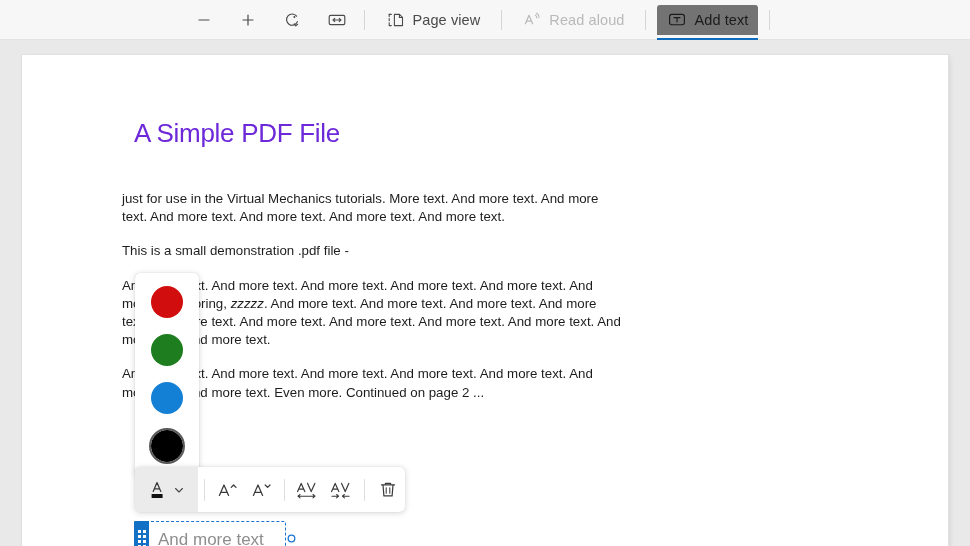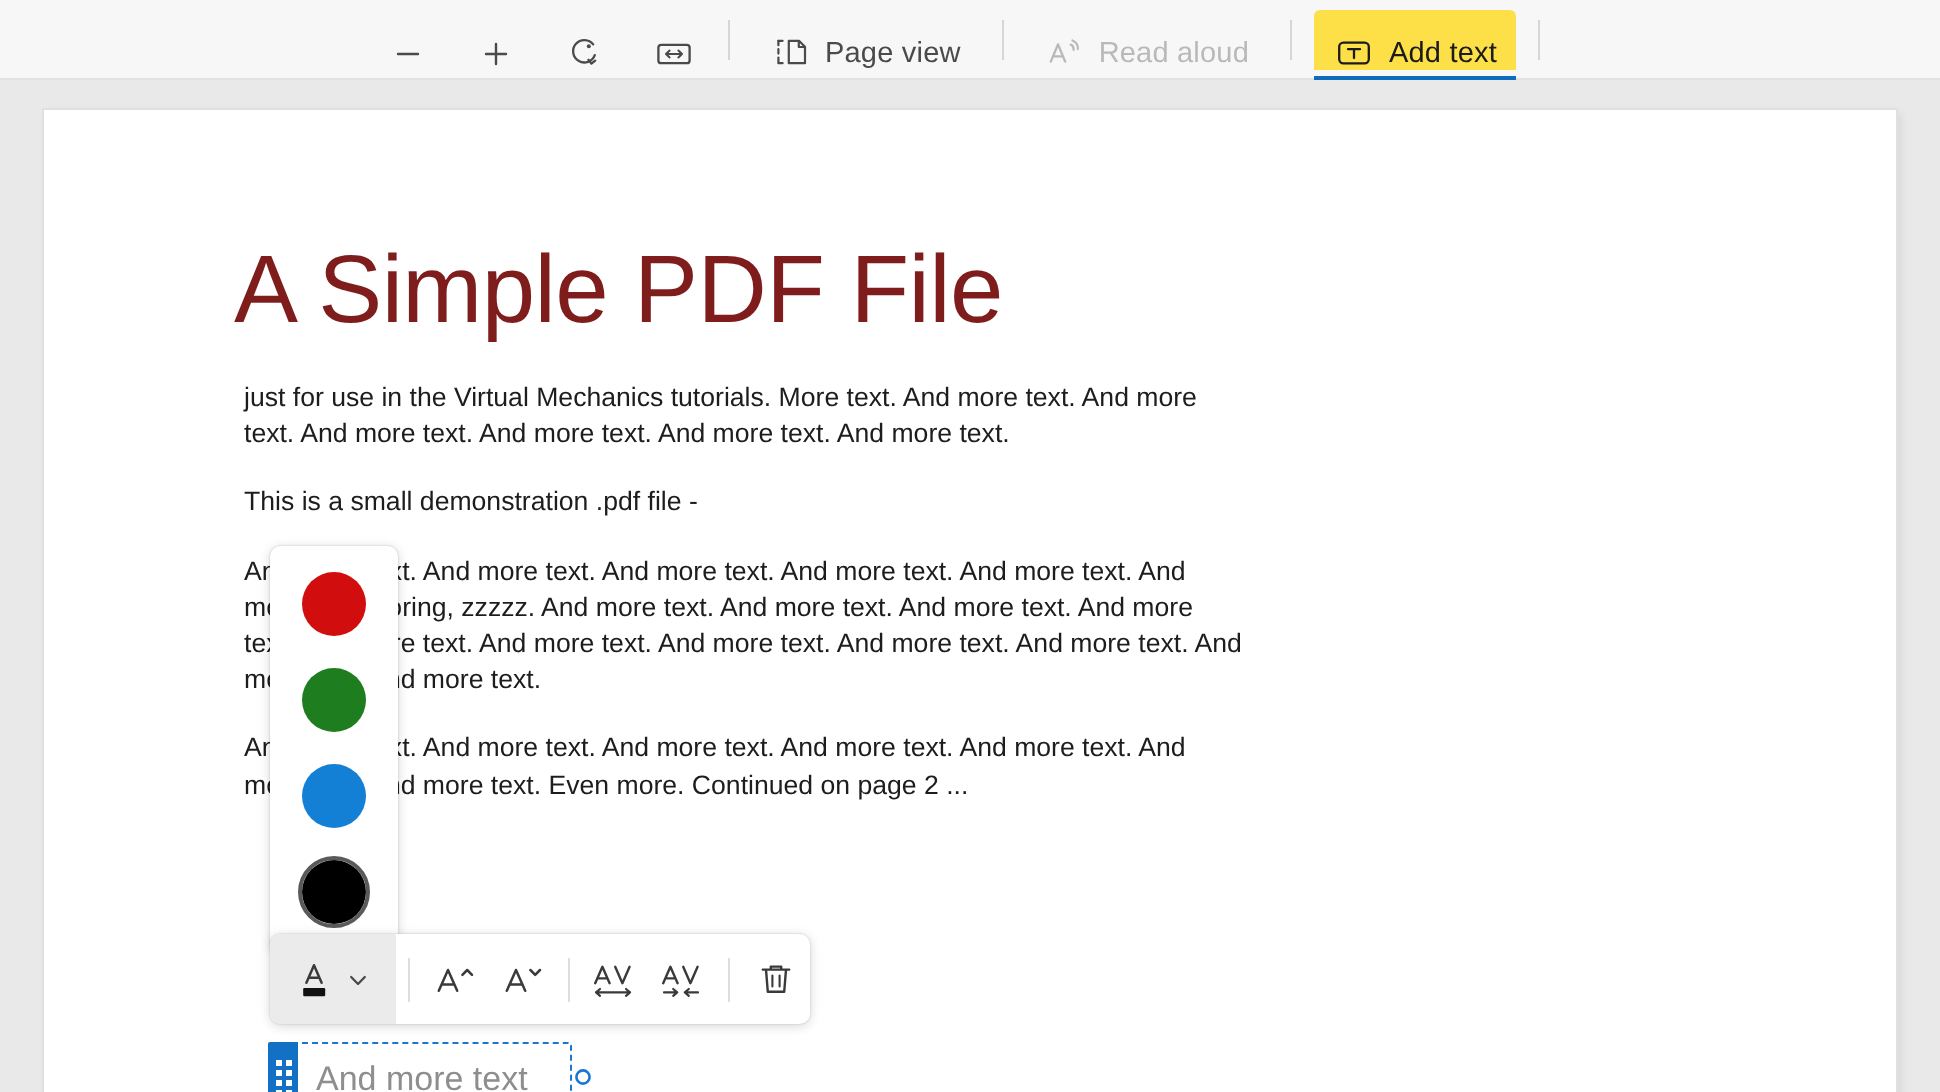--- a/index.html
+++ b/index.html
@@ -26,36 +26,36 @@
     display: flex;
     align-items: center;
     justify-content: center;
     gap: 0px;
     box-sizing: border-box;
   }
   .tb-btn {
     height: 30px;
     min-width: 30px;
     display: flex;
-    align-items: flex-end;
+    align-items: center;
     justify-content: center;
     gap: 7px;
     padding: 0 6px;
     border-radius: 4px;
     color: #4a4a4a;
     font-size: 14.5px;
     background: transparent;
     border: none;
     cursor: default;
     box-sizing: border-box;
   }
   .tb-btn.labeled { padding: 0 10px; }
   .tb-btn.dim { color: #b9b9b9; }
   .tb-btn.active {
-    background: #fde047;
+    background: #737373;
     border-radius: 3px 3px 0 0;
     position: relative;
     color: #1b1b1b;
   }
   .tb-btn.active .underline {
     position: absolute;
     left: 0; right: 0; bottom: -5px;
     height: 2px;
     background: #0f6cbd;
   }
@@ -74,39 +74,39 @@
     position: absolute;
     left: 22px;
     top: 55px;
     width: 926px;
     height: 520px;
     background: #ffffff;
     box-shadow: 0 0 0 1px #e0e0e0, 2px 2px 5px rgba(0,0,0,0.09);
   }
   .doc-title {
     position: absolute;
-    left: 95px;
+    left: 112px;
     top: 63px;
-    font-size: 48px;
+    font-size: 26px;
     font-weight: 400;
-    color: #7f1d1d;
+    color: #6d28d9;
     letter-spacing: -0.3px;
     white-space: nowrap;
   }
   .doc-body {
     position: absolute;
     left: 100px;
     top: 135px;
     width: 500px;
     font-size: 13.3px;
     line-height: 18.2px;
     color: #1d1d1d;
   }
   .doc-body p { margin: 0 0 16px 0; }
-  .doc-body .italic { }
+  .doc-body .italic { font-style: italic; }
 
   
   .color-popup {
     position: absolute;
     left: 113px;
     top: 218px;
     width: 64px;
     height: 202px;
     background: #ffffff;
     border-radius: 5px;

